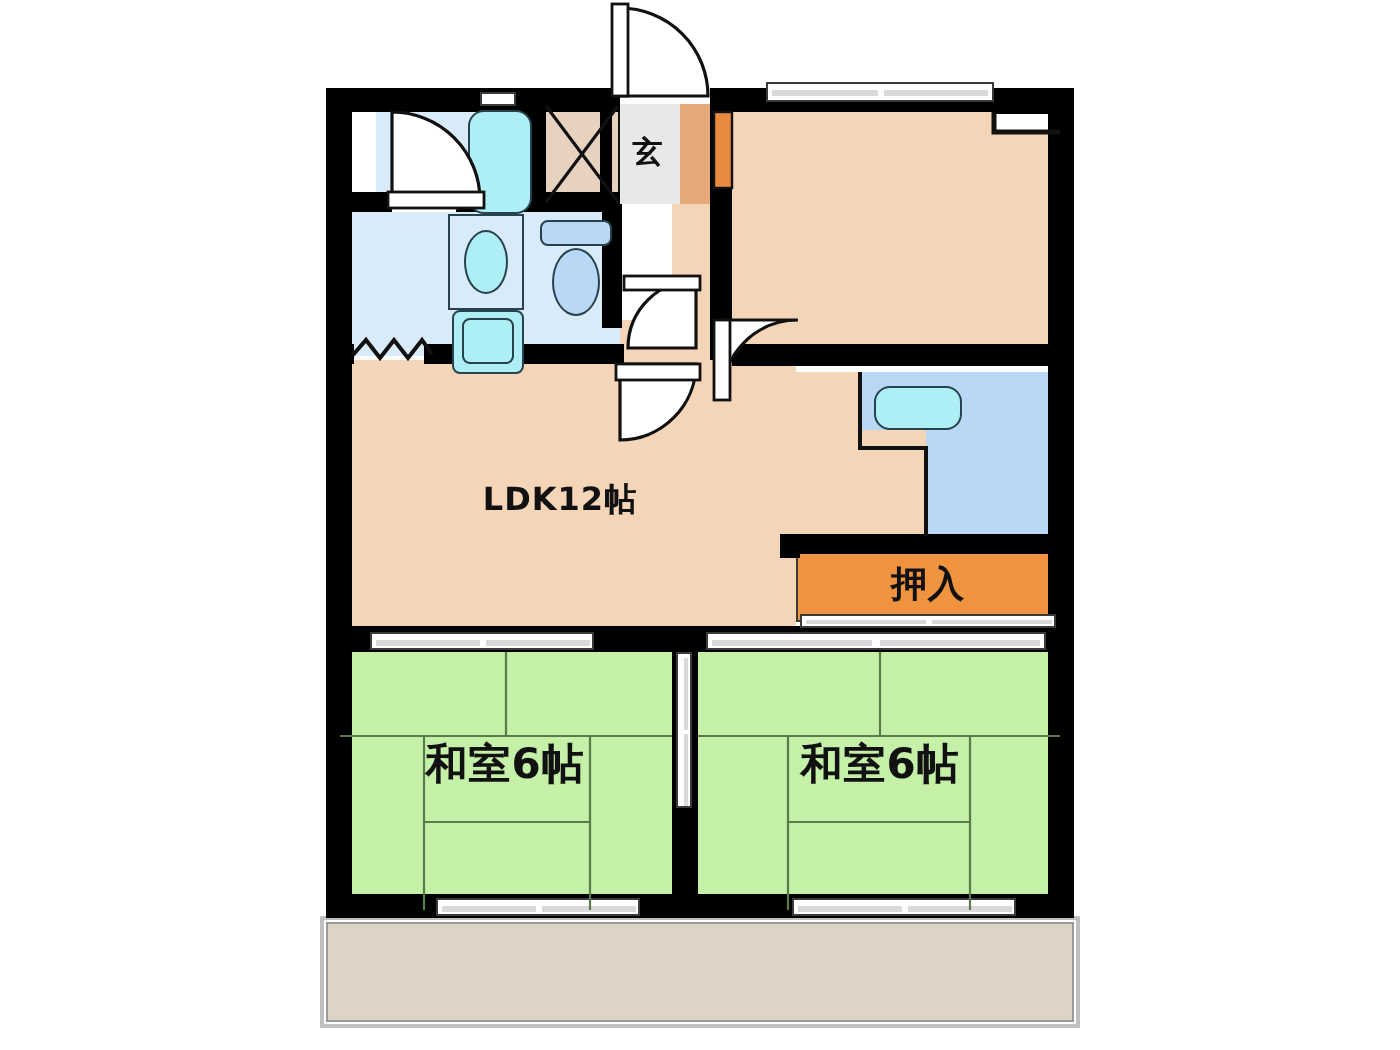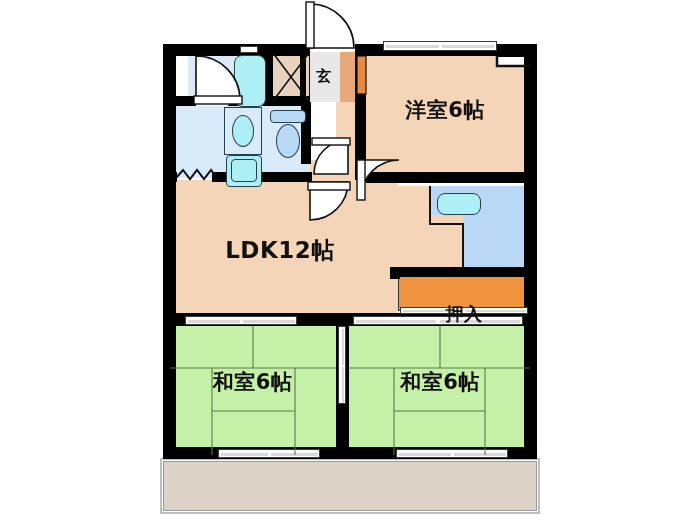--- a/index.html
+++ b/index.html
@@ -23,21 +23,21 @@
   
   .label{
     position:absolute;
     display:flex;align-items:center;justify-content:center;
     font-weight:bold;color:#111111;
     letter-spacing:0.5px;
     white-space:nowrap;
     pointer-events:none;
   }
   .lbl-room{font-size:21px;}
-  .lbl-ldk{font-size:23px;}
+  .lbl-ldk{font-size:16px;}
   .lbl-small{font-size:18px;}
   .lbl-genkan{font-size:15px;}
   .lbl-balcony{font-size:17px;}
 
   
   .fx{position:absolute;box-sizing:border-box;border:1.6px solid #27414d;}
   .fx-r4{border-radius:4px;}
   .fx-r8{border-radius:8px;}
   .fx-oval{border-radius:50%;}
 
@@ -235,26 +235,25 @@
     <g>
       <path d="M 497 56 L 497 66 L 530 66" fill="none" stroke="#111111" stroke-width="2.5"></path>
       <rect x="497" y="47" width="33" height="10" fill="#000000" stroke="none"></rect>
     </g>
 
     <g>
       <rect x="357" y="56" width="9" height="38" fill="#e7893f" stroke="#111111" stroke-width="1.2"></rect>
     </g>
   </svg>
 
-  <div class="label lbl-room" style="left:370px;top:95px;width:150px;height:30px;">洋室6帖</div>
 
   <div class="label lbl-ldk" style="left:185px;top:235px;width:190px;height:30px;">LDK12帖</div>
 
   <div class="label lbl-room" style="left:175px;top:367px;width:155px;height:30px;">和室6帖</div>
 
   <div class="label lbl-room" style="left:355px;top:367px;width:170px;height:30px;">和室6帖</div>
 
-  <div class="label lbl-small" style="left:398px;top:277px;width:132px;height:30px;margin-top:22px;">押入</div>
+  <div class="label lbl-small" style="left:398px;top:277px;width:132px;height:30px;">押入</div>
 
   <div class="label lbl-genkan" style="left:307px;top:62px;width:34px;height:28px;">玄</div>
 
 
 </div>
 
 </body></html>

